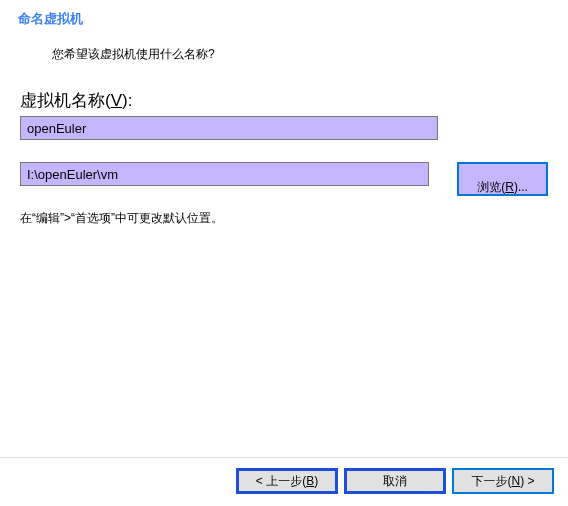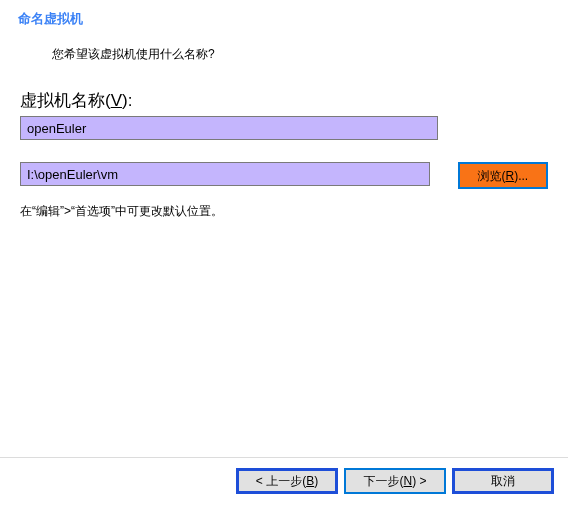--- a/index.html
+++ b/index.html
@@ -54,26 +54,26 @@
     display: flex;
     align-items: flex-start;
     gap: 28px;
   }
   .location-input {
     width: 418px;
   }
   .browse-btn {
     height: 27px;
     width: 92px;
-    background: #f97316;
+    background: #c4b5fd;
     border: 2px solid #0078d7;
     font-family: inherit;
     font-size: 12px;
     cursor: pointer;
-    padding: 4px;
+    padding: 15px;
   }
   .hint {
     margin-top: 14px;
     font-size: 12px;
   }
   .gap1 { height: 22px; }
   .footer {
     position: absolute;
     bottom: 0;
     left: 0;
@@ -124,19 +124,19 @@
   </div>
 
   <div class="hint">在“编辑”&gt;“首选项”中可更改默认位置。</div>
 
 </div>
 
 <div class="footer">
   <button class="nav-btn">
     <span>&lt; 上一步(</span><span class="hotkey">B</span><span>)</span>
   </button>
+  <button class="nav-btn">
+    <span>取消</span>
+  </button>
   <button class="nav-btn default">
     <span>下一步(</span><span class="hotkey">N</span><span>) &gt;</span>
-  </button>
-  <button class="nav-btn">
-    <span>取消</span>
   </button>
 </div>
 
 </body></html>

